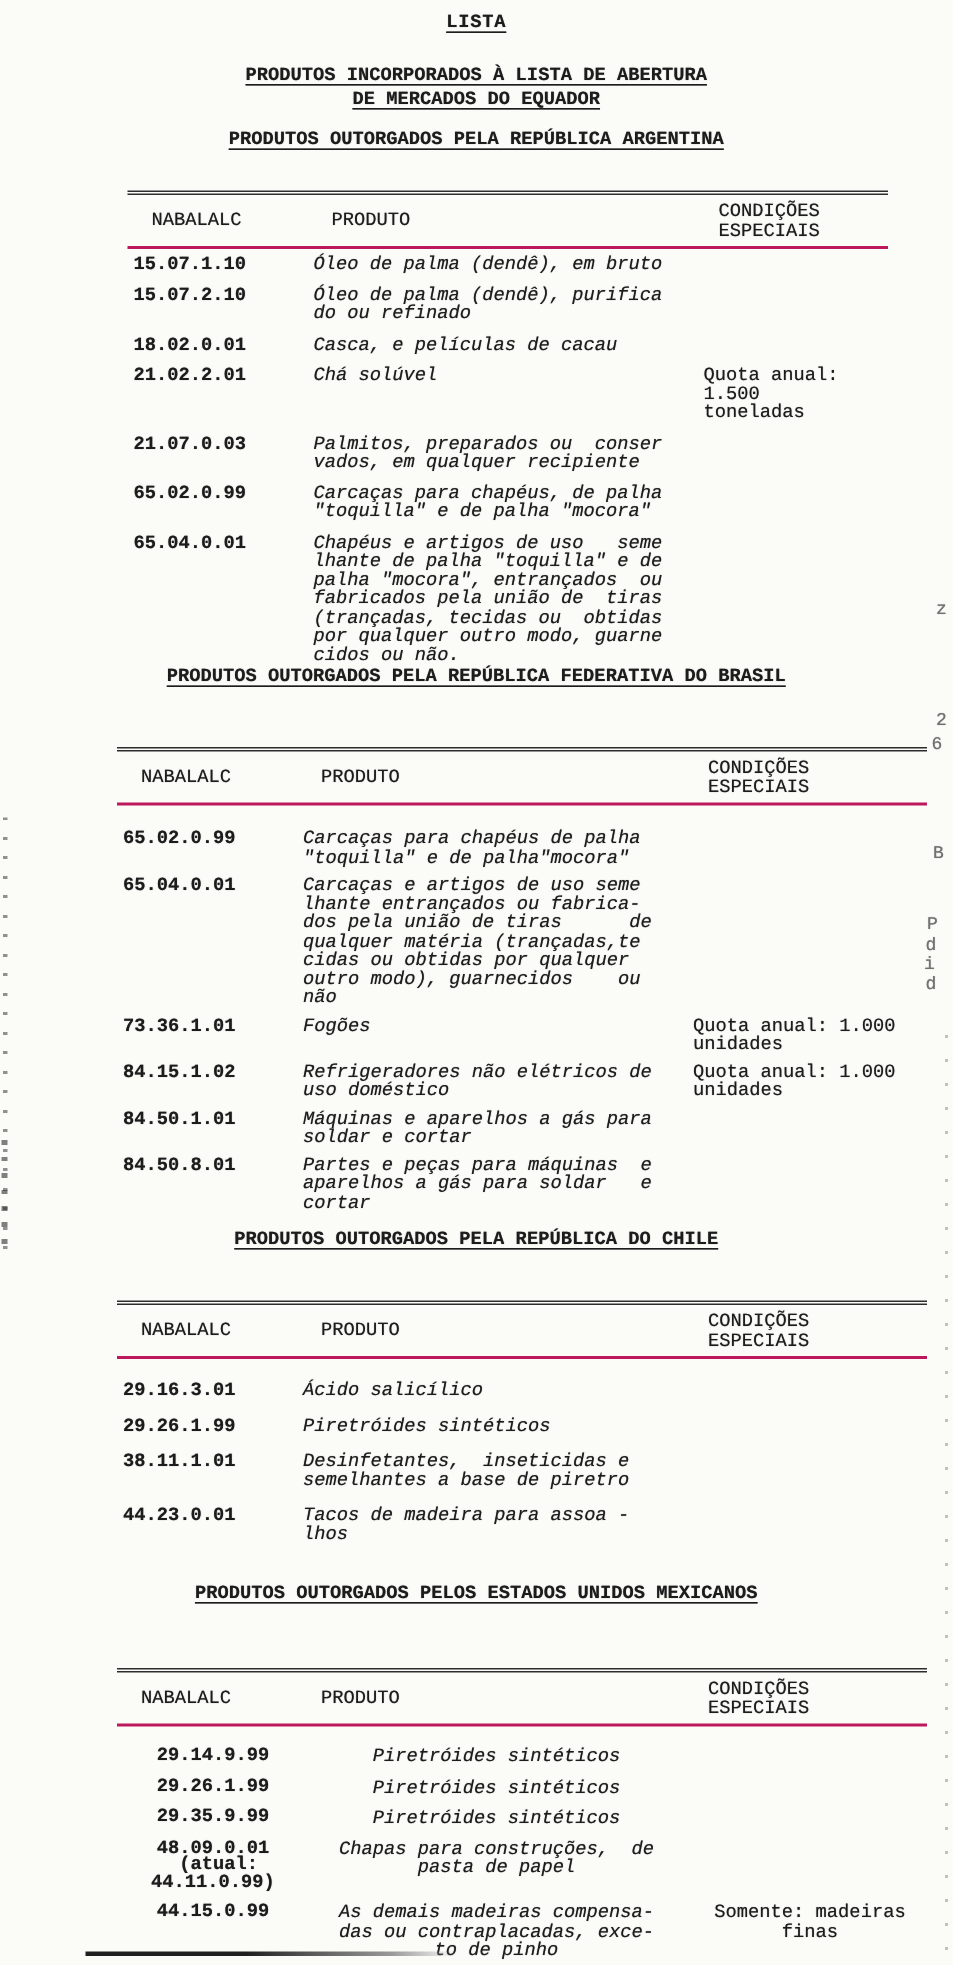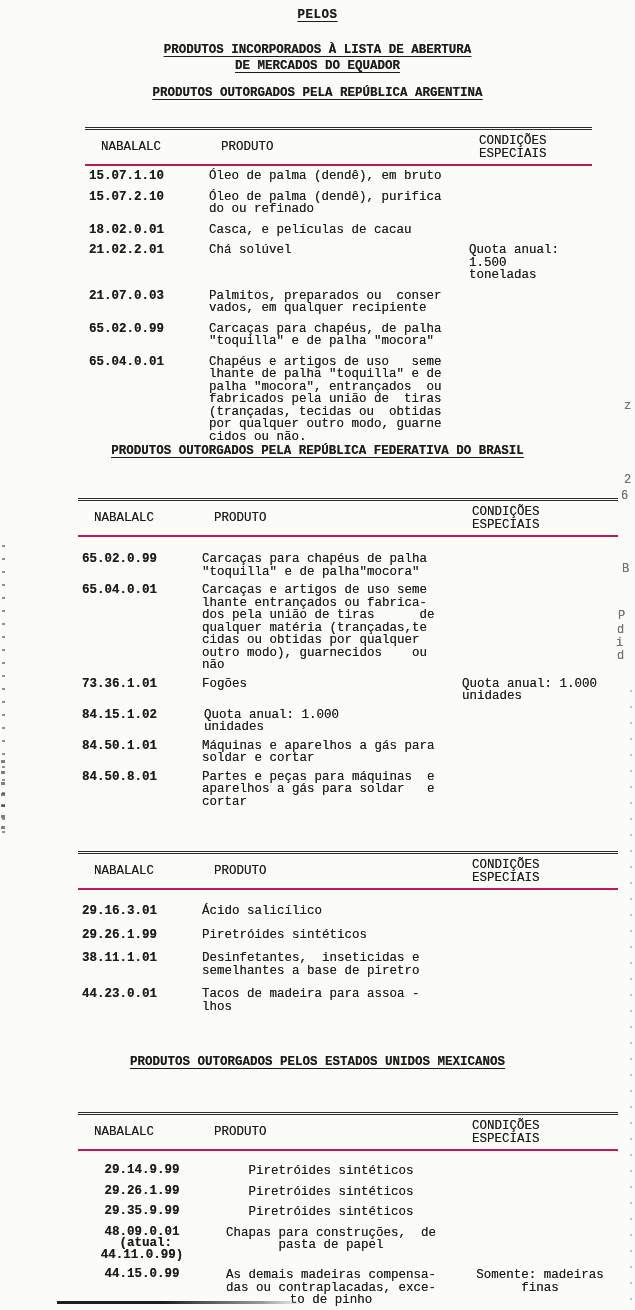--- a/index.html
+++ b/index.html
@@ -49,21 +49,21 @@
   .t1 .tbody{margin-top:16px;}
   .t2 .tbody{margin-top:15px;}
   .t3 .tbody{margin-top:14px;}
   .row{display:flex;align-items:flex-start;}
   .t0 .row{margin-bottom:8px;}
   .t1 .row{margin-bottom:6px;}
   .t2 .row{margin-bottom:11px;}
   .t3 .row{margin-bottom:8px;text-align:center;}
   .c-code{width:120px;padding-left:4px;white-space:pre-wrap;font-weight:700;}
   .t3 .c-code{line-height:11.5px;}
-  .c-prod{width:258px;white-space:pre-wrap;}
+  .c-prod{width:258px;white-space:pre-wrap;font-style:italic;}
   .c-cond{flex:1;white-space:pre-wrap;padding-left:2px;}
   
   .left-noise{
     position:absolute;left:2px;top:545px;width:3px;height:288px;
     background:repeating-linear-gradient(180deg,#3a3a3a 0 2px,transparent 2px 13px);
     opacity:.55;
   }
   .left-noise2{
     position:absolute;left:1px;top:760px;width:4px;height:70px;
     background:repeating-linear-gradient(180deg,#2d2d2d 0 3px,transparent 3px 11px);
@@ -79,21 +79,21 @@
     background:linear-gradient(90deg,#1f1f1f 0 42%,#555 58%,#999 80%,transparent 97%);
   }
   .glyph{
     position:absolute;color:#4f4f4f;opacity:.8;font-size:12px;line-height:12px;
   }
 </style>
 </head>
 <body>
 
 <div class="doc-title">
-  <span>PELOS</span>
+  <span>LISTA</span>
 </div>
 
 <div class="main-heading">
   <span>PRODUTOS INCORPORADOS À LISTA DE ABERTURA</span><br>
   <span>DE MERCADOS DO EQUADOR</span>
 </div>
 
 <div class="sec sec-argentina">
   <div class="sec-title">
     <span>PRODUTOS OUTORGADOS PELA REPÚBLICA ARGENTINA</span>
@@ -185,20 +185,22 @@
         <div class="c-cond"></div>
       </div>
       <div class="row">
         <div class="c-code">73.36.1.01</div>
         <div class="c-prod">Fogões</div>
         <div class="c-cond">Quota anual: 1.000
 unidades</div>
       </div>
       <div class="row">
         <div class="c-code">84.15.1.02</div>
+        <div class="c-prod">Refrigeradores não elétricos de
+uso doméstico</div>
         <div class="c-cond">Quota anual: 1.000
 unidades</div>
       </div>
       <div class="row">
         <div class="c-code">84.50.1.01</div>
         <div class="c-prod">Máquinas e aparelhos a gás para
 soldar e cortar</div>
         <div class="c-cond"></div>
       </div>
       <div class="row">
@@ -206,20 +208,23 @@
         <div class="c-prod">Partes e peças para máquinas  e
 aparelhos a gás para soldar   e
 cortar</div>
         <div class="c-cond"></div>
       </div>
     </div>
   </div>
 </div>
 
 <div class="sec sec-chile">
+  <div class="sec-title">
+    <span>PRODUTOS OUTORGADOS PELA REPÚBLICA DO CHILE</span>
+  </div>
   <div class="table t2">
     <div class="thead">
       <div class="th-code">NABALALC</div>
       <div class="th-prod">PRODUTO</div>
       <div class="th-cond">CONDIÇÕES
 ESPECIAIS</div>
     </div>
     <div class="tbody">
       <div class="row">
         <div class="c-code">29.16.3.01</div>

